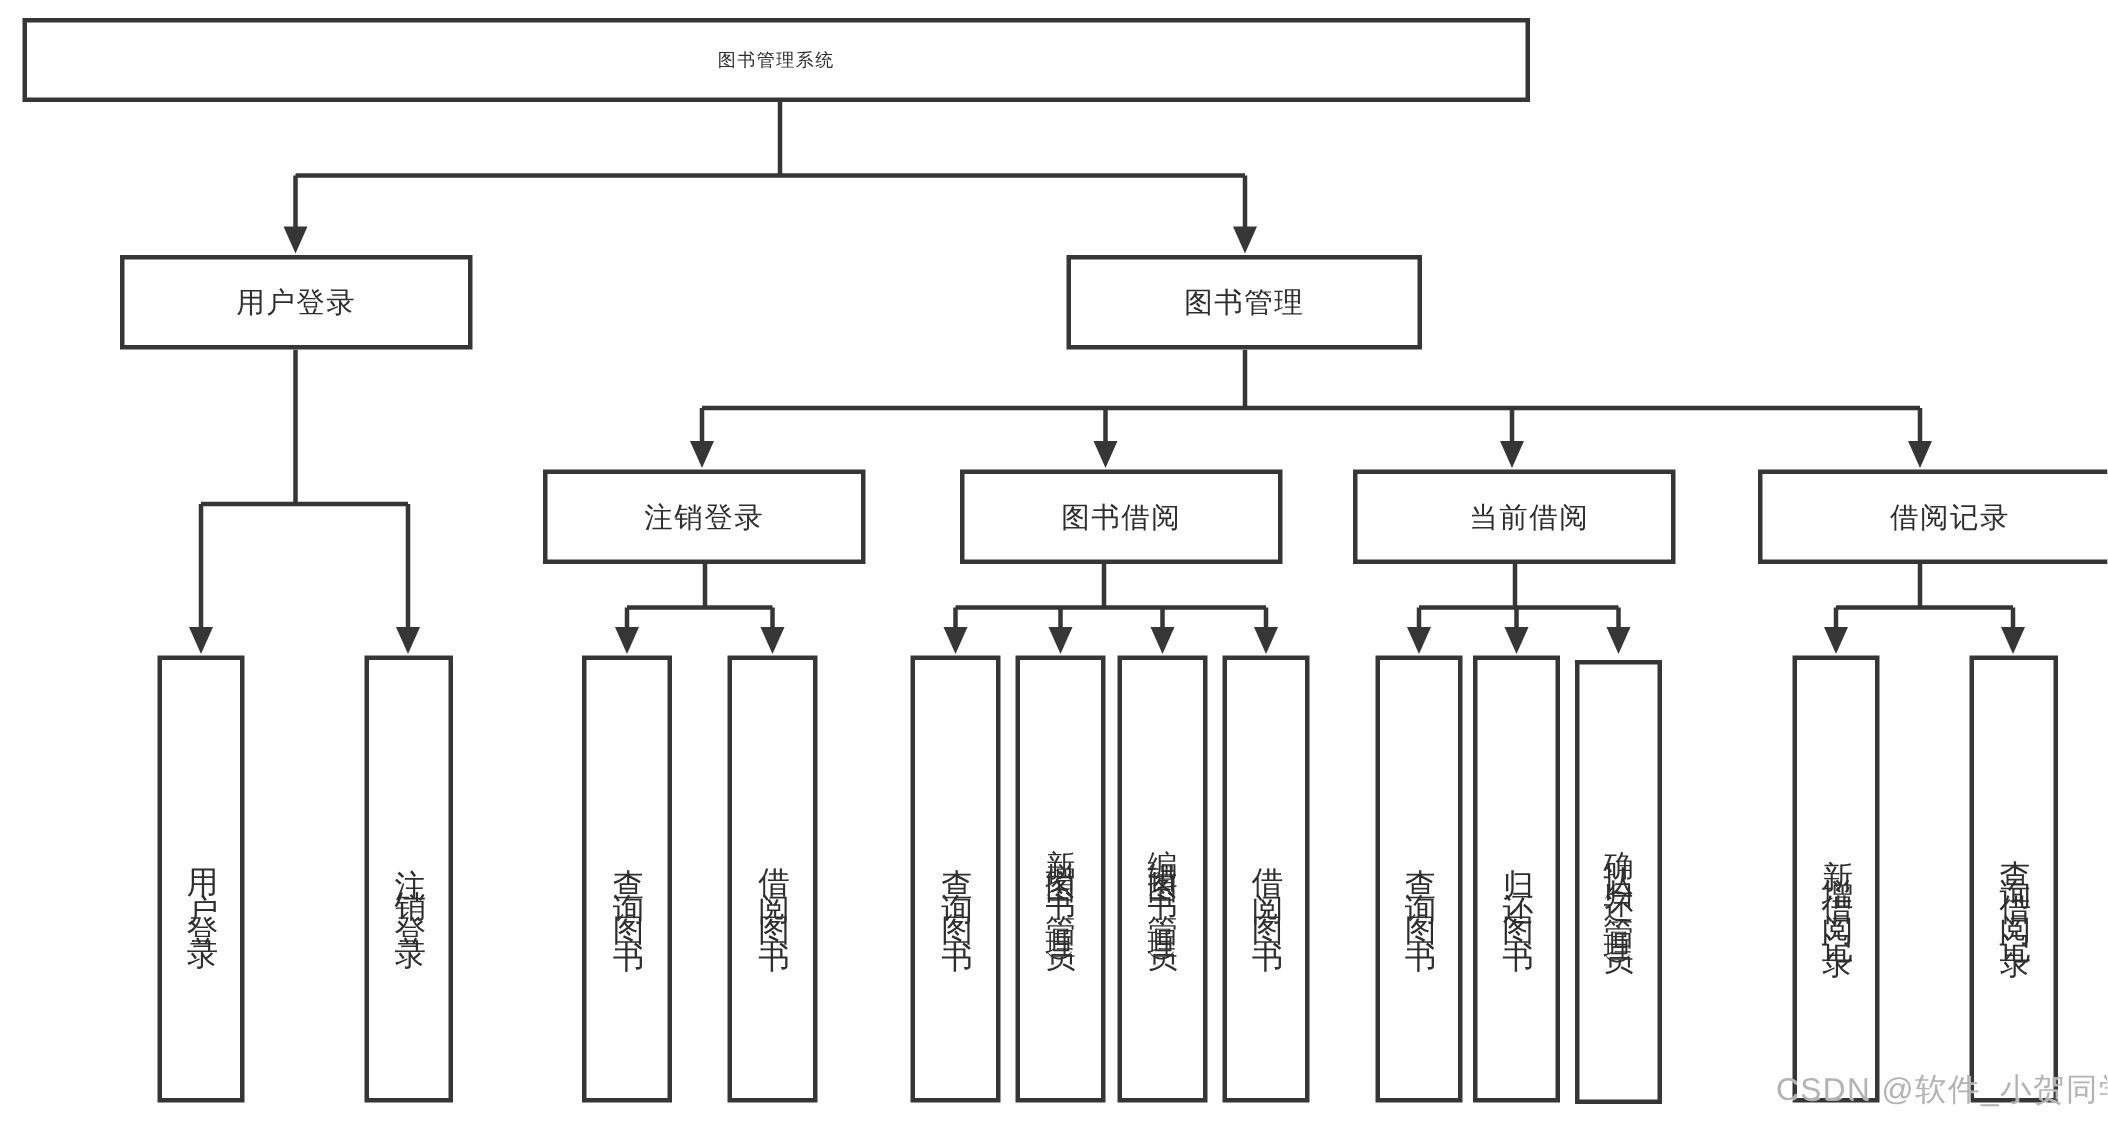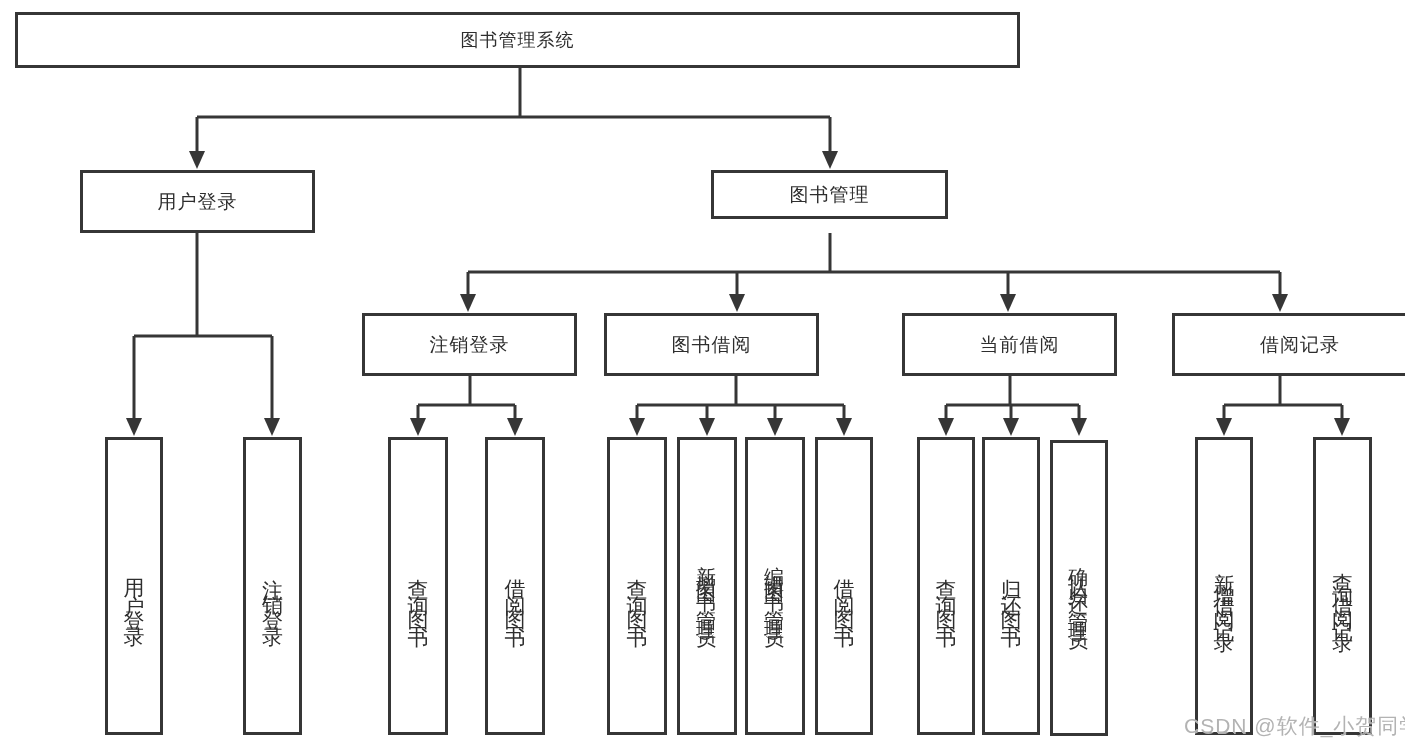--- a/index.html
+++ b/index.html
@@ -16,21 +16,21 @@
   .node {
     position: absolute;
     box-sizing: border-box;
     border: 3px solid #363636;
     background: #ffffff;
     display: flex;
     align-items: center;
     justify-content: center;
   }
   .h-node { font-size: 19px; letter-spacing: 1px; }
-  .root-node { font-size: 18px; }
+  .root-node { font-size: 12px; }
   .v-node {
     writing-mode: vertical-rl;
     text-orientation: mixed;
     font-size: 21px;
   }
   .sp4 { letter-spacing: 16px; text-indent: 16px; }
   .sp6 { letter-spacing: 12px; text-indent: 12px; }
   .sp9 { font-size: 20px; letter-spacing: 9px; text-indent: 9px; }
   .watermark {
     position: absolute;
@@ -125,28 +125,28 @@
     </g>
   </svg>
 
   <div class="node h-node root-node" style="left:15px; top:12px; width:1005px; height:56px;">
     <span>图书管理系统</span>
   </div>
 
   <div class="node h-node" style="left:80px; top:170px; width:235px; height:63px;">
     <span>用户登录</span>
   </div>
-  <div class="node h-node" style="left:711px; top:170px; width:237px; height:49px;">
+  <div class="node h-node" style="left:711px; top:170px; width:237px; height:63px;">
     <span>图书管理</span>
   </div>
 
   <div class="node h-node" style="left:362px; top:313px; width:215px; height:63px;">
     <span>注销登录</span>
   </div>
-  <div class="node h-node" style="left:604px; top:313px; width:215px; height:63px;">
+  <div class="node h-node" style="left:640px; top:313px; width:215px; height:63px;">
     <span>图书借阅</span>
   </div>
   <div class="node h-node" style="left:902px; top:313px; width:215px; height:63px;padding-left:20px;">
     <span>当前借阅</span>
   </div>
   <div class="node h-node" style="left:1172px; top:313px; width:256px; height:63px;">
     <span>借阅记录</span>
   </div>
 
   <div class="node v-node sp4" style="left:105px; top:437px; width:58px; height:298px;">

